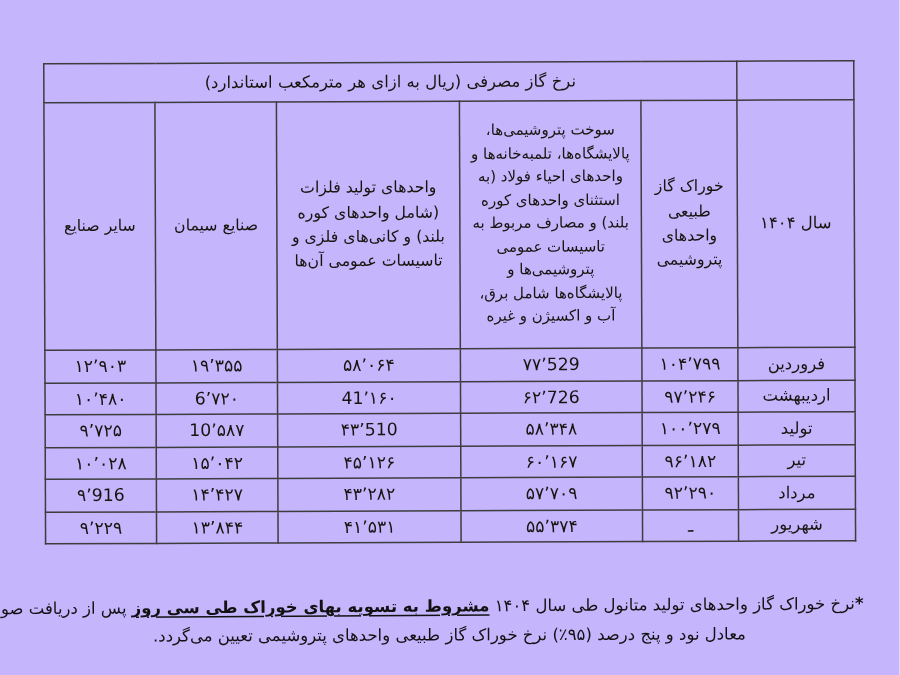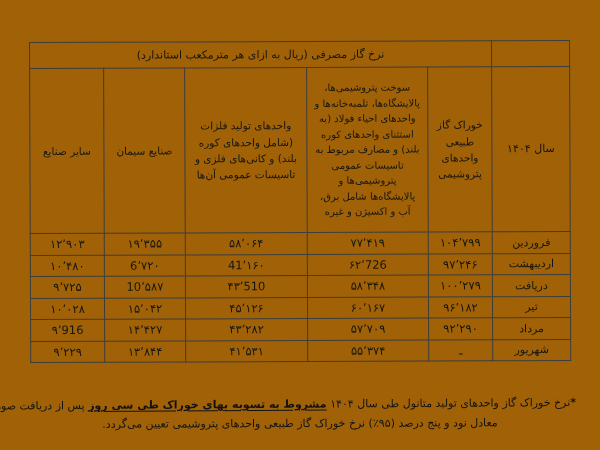--- a/index.html
+++ b/index.html
@@ -14,21 +14,21 @@
     font-family: "DejaVu Sans", "Liberation Sans", sans-serif;
     color: #1a1a1a;
     overflow: hidden;
     position: relative;
   }
 
   
   .page {
     position: absolute;
     inset: 0;
-    background: #a16207;
+    background: #c4b5fd;
   }
 
   .table-wrap {
     position: absolute;
     top: 40px;
     right: 30px;
     left: 30px;
     
     transform: rotate(-0.22deg);
     transform-origin: 100% 0;
@@ -182,35 +182,35 @@
           <th class="hdr small">
             <span class="hdr-inner">سایر صنایع</span>
           </th>
         </tr>
       </thead>
 
       <tbody>
         <tr>
           <td class="month">فروردین</td>
           <td>۱۰۴٬۷۹۹</td>
-          <td>۷۷٬۴۱۹</td>
+          <td>۷۷٬529</td>
           <td>۵۸٬۰۶۴</td>
           <td>۱۹٬۳۵۵</td>
           <td>۱۲٬۹۰۳</td>
         </tr>
         <tr>
           <td class="month">اردیبهشت</td>
           <td>۹۷٬۲۴۶</td>
           <td>۶۲٬726</td>
           <td>41٬۱۶۰</td>
           <td>6٬۷۲۰</td>
           <td>۱۰٬۴۸۰</td>
         </tr>
         <tr>
-          <td class="month">دریافت</td>
+          <td class="month">تولید</td>
           <td>۱۰۰٬۲۷۹</td>
           <td>۵۸٬۳۴۸</td>
           <td>۴۳٬510</td>
           <td>10٬۵۸۷</td>
           <td>۹٬۷۲۵</td>
         </tr>
         <tr>
           <td class="month">تیر</td>
           <td>۹۶٬۱۸۲</td>
           <td>۶۰٬۱۶۷</td>

